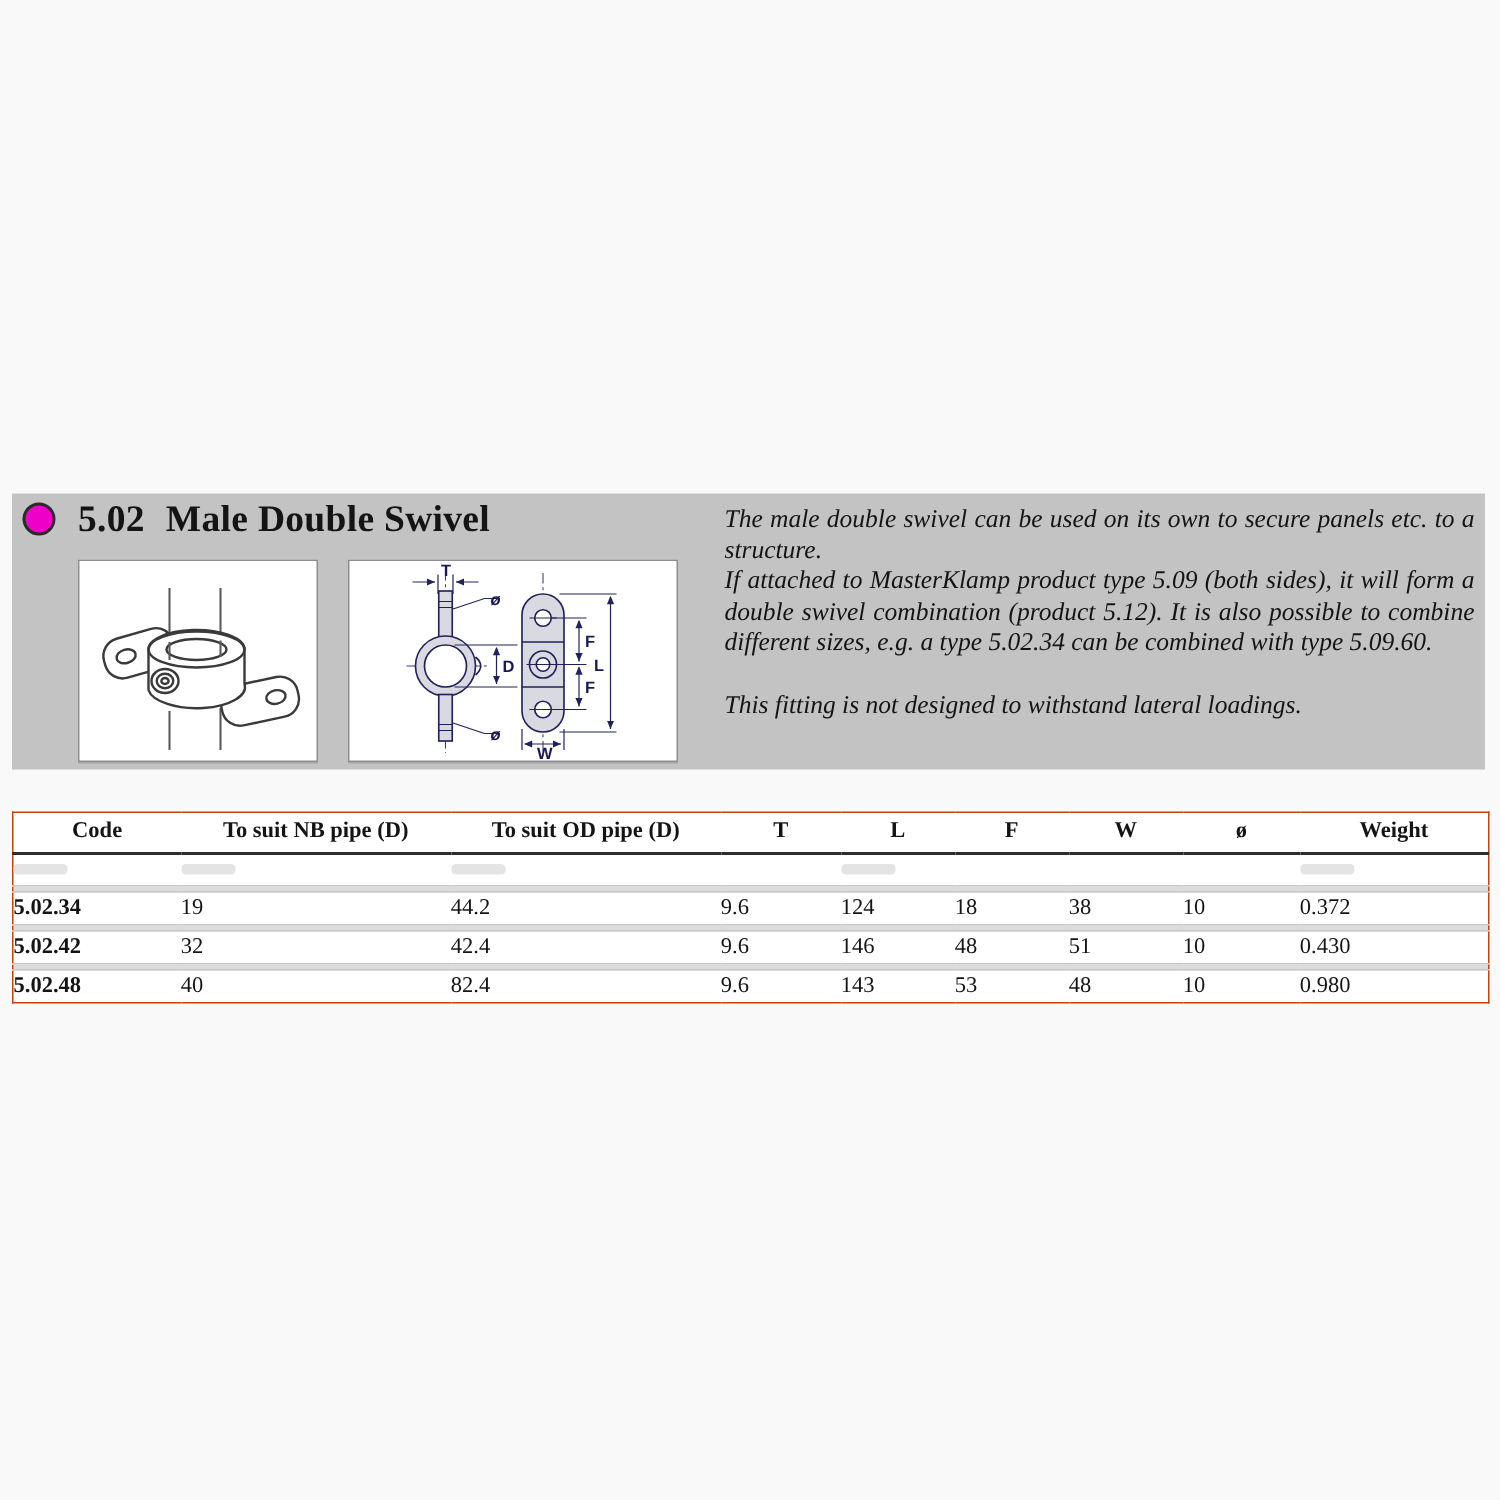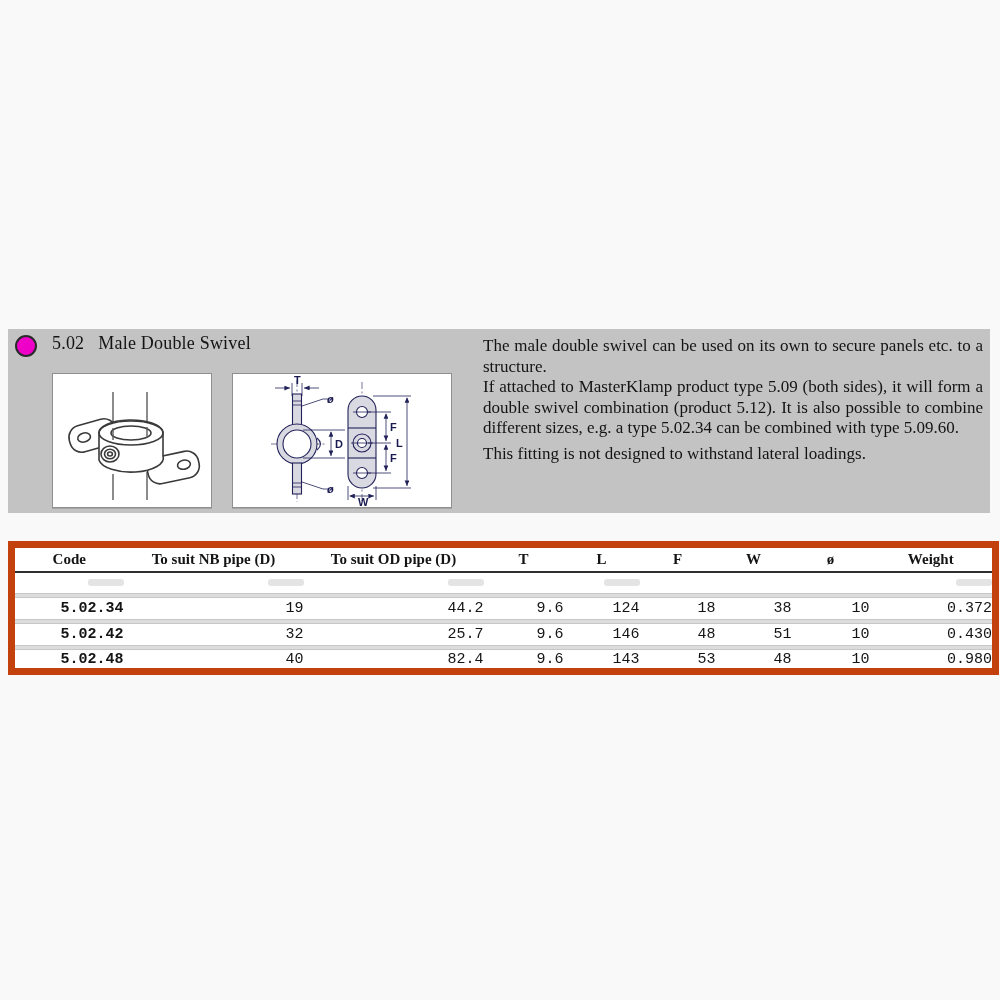--- a/index.html
+++ b/index.html
@@ -9,42 +9,42 @@
     font-family:"Liberation Serif","DejaVu Serif",serif; color:#141414;
     overflow:hidden;
   }
 
   
   .band { position:absolute; left:8px; top:329px; width:982px; height:184px; background:#c3c3c3; }
   .bullet {
     position:absolute; left:7px; top:6px; width:22px; height:22px;
     border-radius:50%; background:#ee00c8; border:2px solid #2a2a2a;
   }
-  .title { position:absolute; left:44px; top:4px; font-size:18px; font-weight:normal; letter-spacing:0.2px; }
+  .title { position:absolute; left:44px; top:4px; font-size:25px; font-weight:bold; letter-spacing:0.2px; }
   .title .code { margin-right:14px; }
 
   .draw-box {
     position:absolute; background:#ffffff; border:1px solid #8f8f8f;
     box-shadow:0 1px 0 rgba(0,0,0,0.15);
   }
   .box1 { left:44px; top:44px; width:160px; height:135px; }
   .box2 { left:224px; top:44px; width:220px; height:135px; }
 
   .desc { position:absolute; left:475px; top:7px; width:500px; font-size:17px; line-height:20.5px; text-align:justify; }
-  .desc p { margin:0; }
-  .desc p.gap { margin-top:5px; }
+  .desc p { margin:0;font-style:italic; }
+  .desc p.gap { margin-top:21px; }
 
   
   .table-wrap { position:absolute; left:8px; top:541px; width:984px; }
-  table.spec { width:100%; border-collapse:collapse; background:#ffffff; border:7px solid #c2410c; table-layout:fixed; }
+  table.spec { width:100%; border-collapse:collapse; background:#ffffff; border:1px solid #c2410c; table-layout:fixed; }
   table.spec th {
     height:27px; font-size:15px; font-weight:bold; text-align:center;
     border-bottom:2px solid #2e2e2e; padding:2px 0; vertical-align:middle;
   }
-  table.spec td { text-align:right; font-size:15px; vertical-align:middle;font-family:Liberation Mono, monospace; }
+  table.spec td { text-align:left; font-size:15px; vertical-align:middle; }
   tr.ghost td { height:22px; }
   tr.ghost .smudge { display:inline-block; width:36px; height:7px; background:#e4e4e4; border-radius:3px; }
   tr.sep td { height:4px; padding:0; background:#dcdcdc; border-top:1px solid #c7c7c7; border-bottom:1px solid #c7c7c7; }
   tr.data td { height:22px; }
   tr.data td.code { font-weight:bold; }
 
   
   .dwg-line { stroke:#22225a; stroke-width:1.1; fill:none; }
   .dwg-thin { stroke:#22225a; stroke-width:0.8; fill:none; }
   .dwg-center { stroke:#3a3a6e; stroke-width:0.7; fill:none; stroke-dasharray:7 2.5 2 2.5; }
@@ -232,21 +232,21 @@
         <td>38</td>
         <td>10</td>
         <td>0.372</td>
       </tr>
       <tr class="sep">
             <td colspan="9"></td>
           </tr>
       <tr class="data">
         <td class="code">5.02.42</td>
         <td>32</td>
-        <td>25.7</td>
+        <td>42.4</td>
         <td>9.6</td>
         <td>146</td>
         <td>48</td>
         <td>51</td>
         <td>10</td>
         <td>0.430</td>
       </tr>
       <tr class="sep">
             <td colspan="9"></td>
           </tr>

